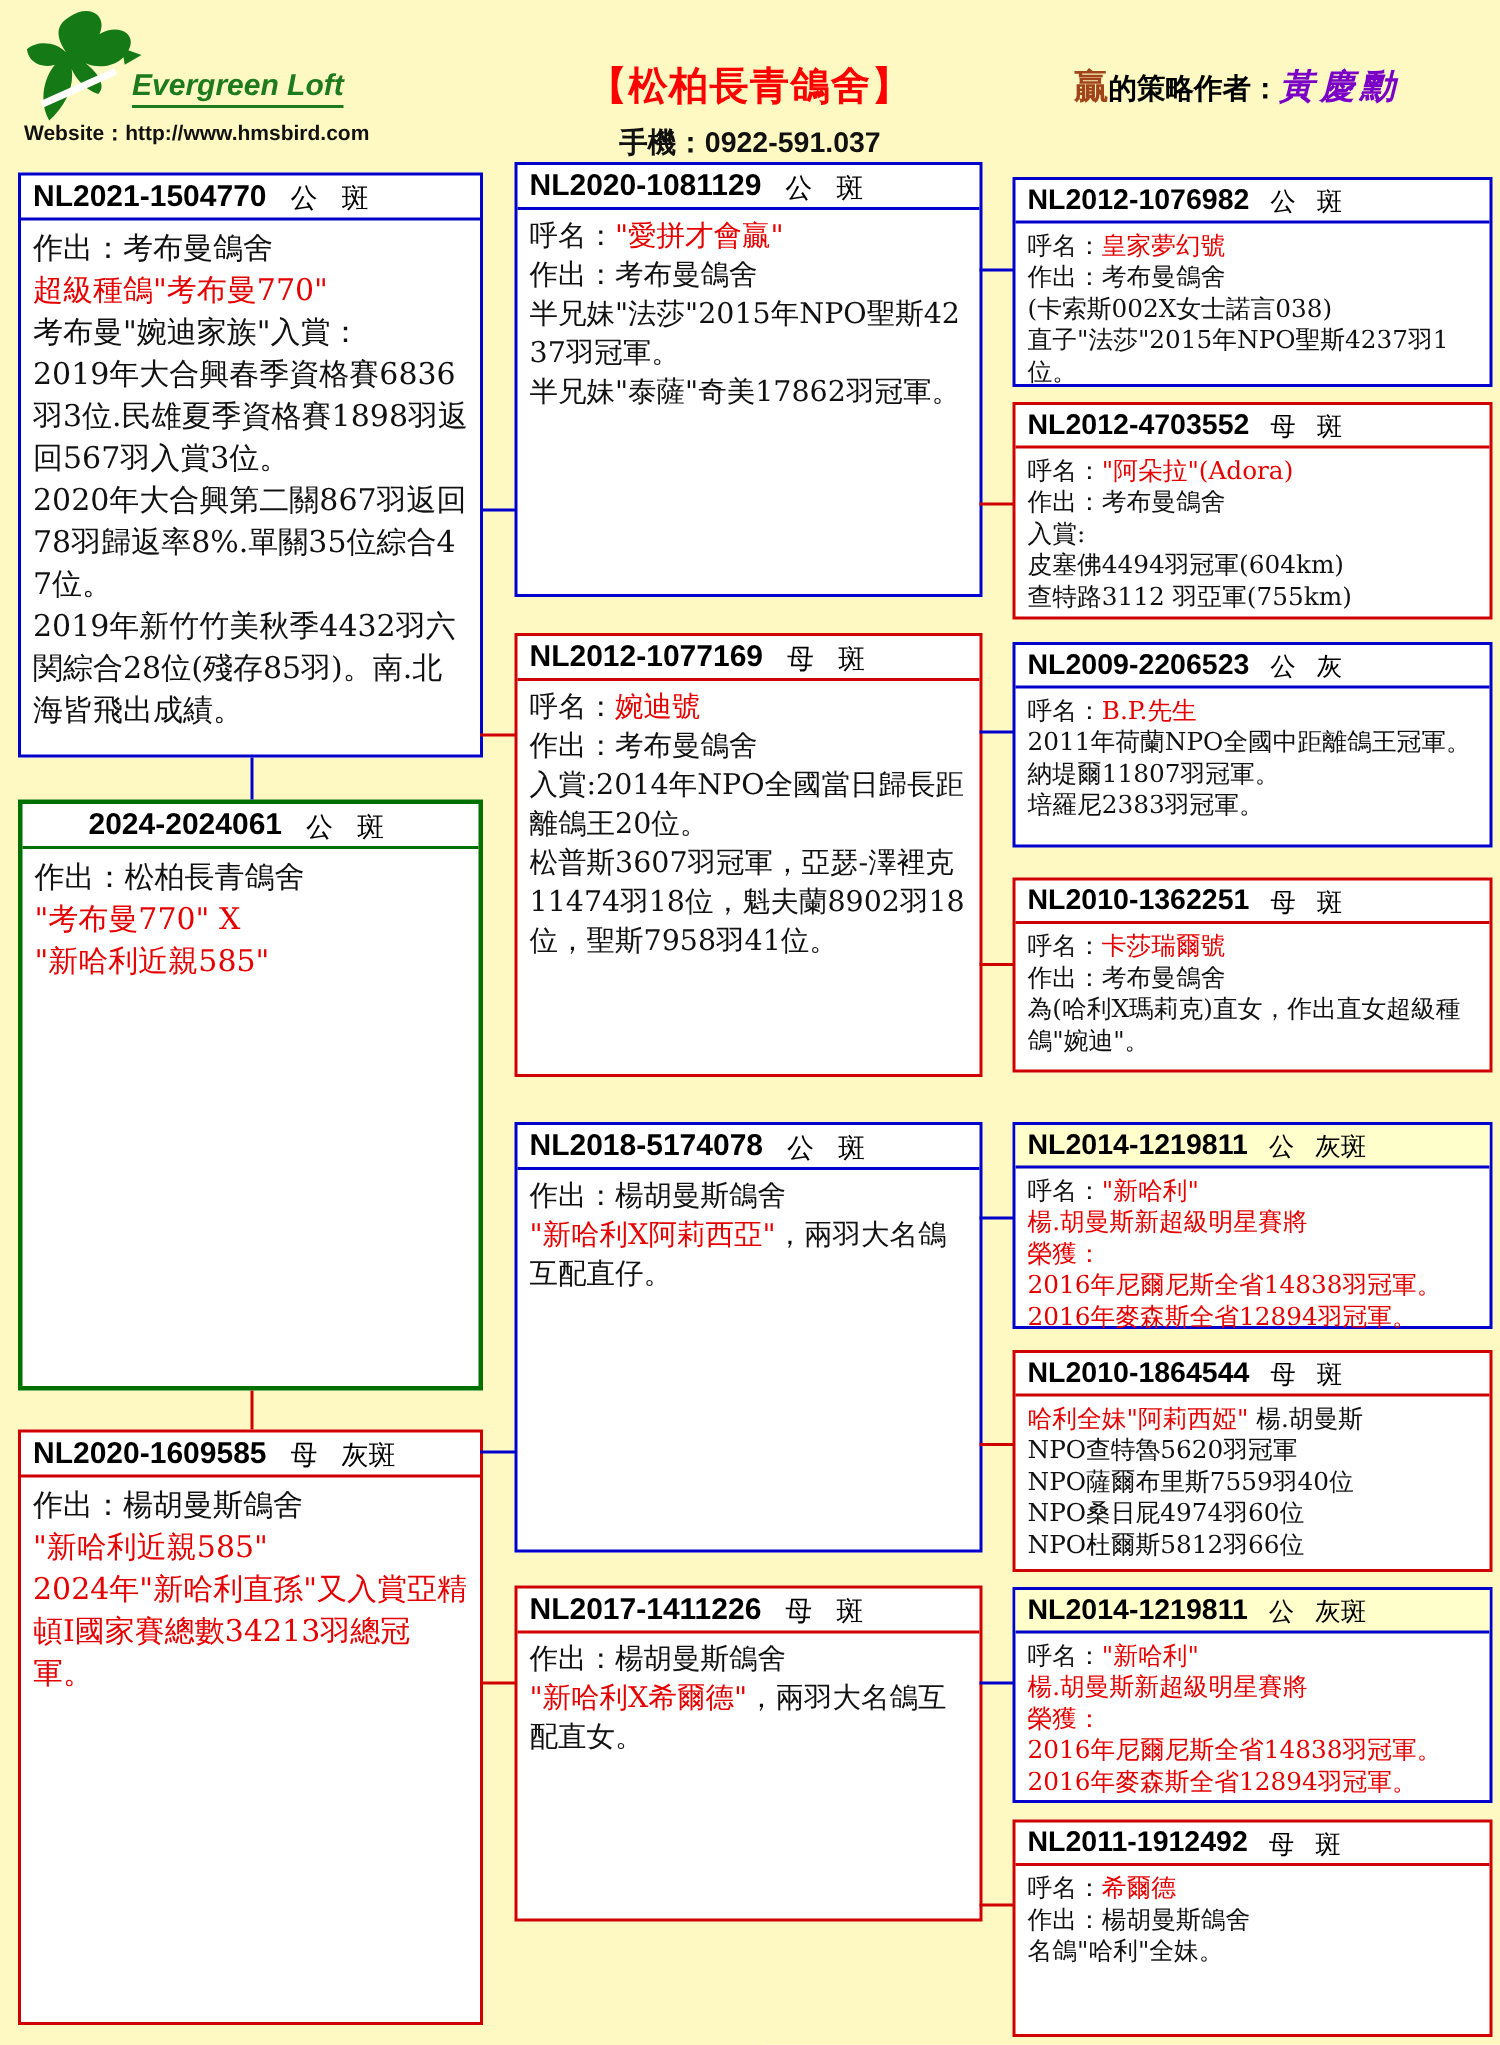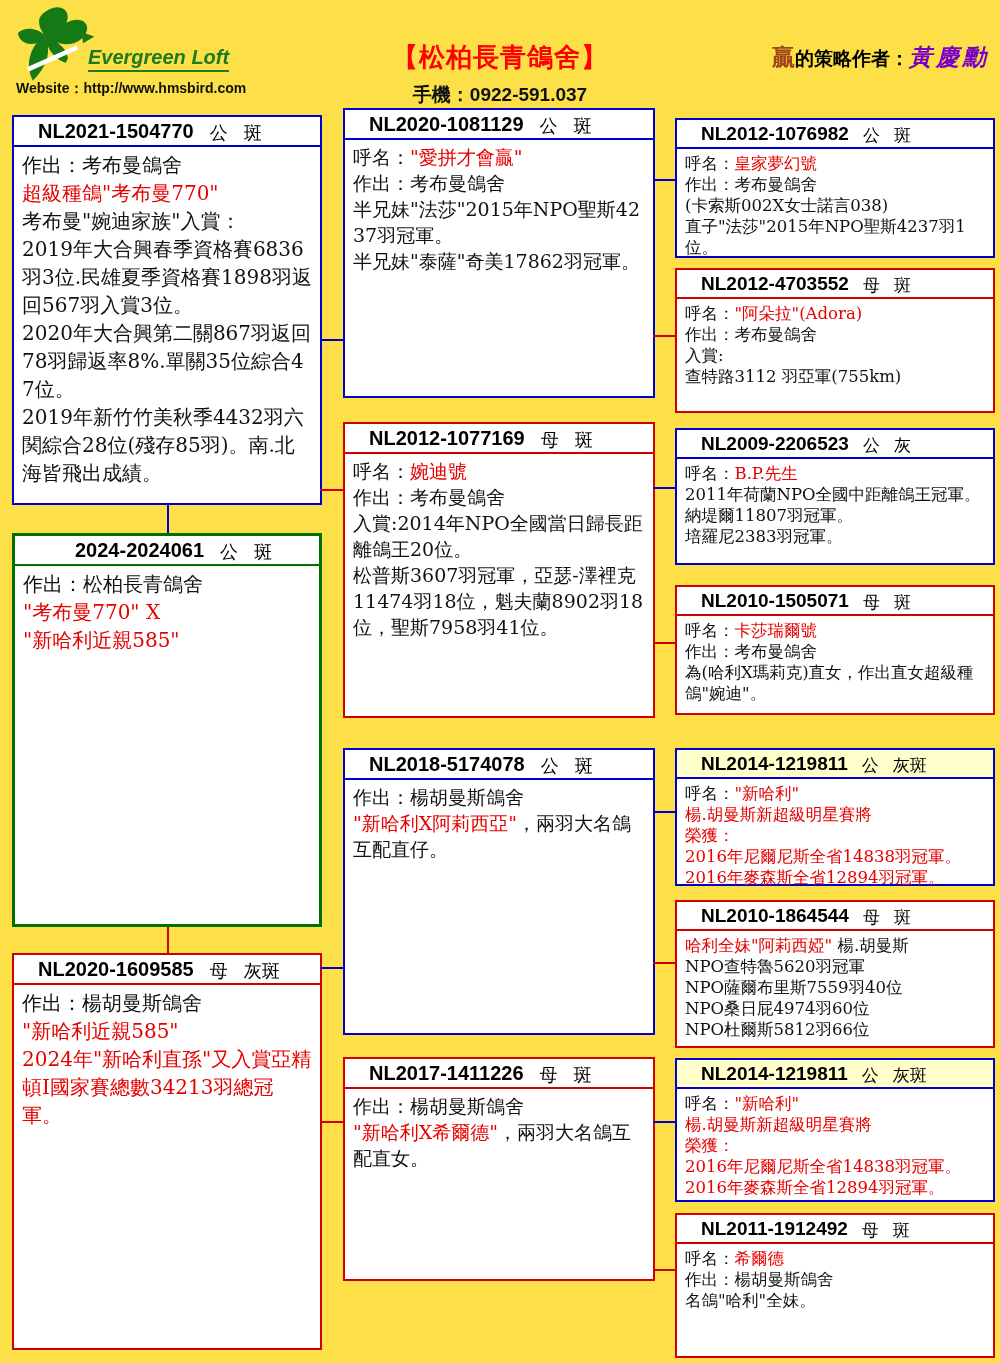--- a/index.html
+++ b/index.html
@@ -1,48 +1,48 @@
 <!DOCTYPE html>
 <html><head>
 <meta charset="utf-8">
 <style>
   * { margin:0; padding:0; box-sizing:border-box; }
   body { background:#fff; }
-  .page { position:relative; width:1000px; height:1363px; background:#fde047;
+  .page { position:relative; width:1000px; height:1363px; background:#fef9c3;
           font-family:"DejaVu Serif","Liberation Serif",serif; color:#111; overflow:hidden; }
 
   
   .logo { position:absolute; left:16px; top:4px; width:84px; height:82px; }
   .loft-en { position:absolute; left:88px; top:46px; font-family:"Liberation Sans",sans-serif;
              font-style:italic; font-weight:bold; font-size:20px; color:#1d7a1d;
              border-bottom:2px solid #1d7a1d; padding-bottom:1px; }
   .website { position:absolute; left:16px; top:80px; width:340px;
              font-family:"Liberation Sans",sans-serif; font-weight:bold; font-size:14px; }
   .title  { position:absolute; left:340px; top:40px; width:320px; text-align:center;
             font-weight:bold; font-size:26px; color:#FF0000; letter-spacing:1px; }
   .phone  { position:absolute; left:340px; top:82px; width:320px; text-align:center;
             font-family:"Liberation Sans",sans-serif; font-weight:bold; font-size:19px; }
-  .author { position:absolute; left:660px; top:42px; width:330px; text-align:right; white-space:nowrap; }
+  .author { position:absolute; left:660px; top:42px; width:330px; text-align:center; white-space:nowrap; }
   .author .win  { color:#A0451A; font-weight:bold; font-size:23px; }
   .author .mid  { color:#000; font-weight:bold; font-size:19px; }
   .author .name { color:#7A00C8; font-weight:bold; font-style:italic; font-size:23px; letter-spacing:4px; }
   .email  { position:absolute; left:650px; top:82px; width:340px; text-align:right;
             font-family:"Liberation Sans",sans-serif; font-weight:bold; font-size:18px;margin-top:32px; }
 
   
   .box { position:absolute; background:#fff; border:2px solid #000; }
   .box.blue  { border-color:#0000CC; }
   .box.red   { border-color:#D00000; }
   .box.green { border-color:#007000; border-width:3px; }
   .box-header { display:flex; align-items:flex-end; padding:3px 8px 2px 8px; }
   .blue  > .box-header { border-bottom:2px solid #0000CC; }
   .red   > .box-header { border-bottom:2px solid #D00000; }
   .green > .box-header { border-bottom:2px solid #007000;padding-left:44px; }
   .box.yhead > .box-header { background:#FFFFCC; }
-  .ring { font-family:"Liberation Sans",sans-serif; font-weight:bold; font-size:20px; color:#000;margin-left:16px; }
+  .ring { font-family:"Liberation Sans",sans-serif; font-weight:bold; font-size:20px; color:#000; }
   .sex, .feather { font-size:18px; color:#000; margin-left:16px; line-height:1.1; }
   .box-body { padding:4px 8px 2px 8px; word-break:break-all; }
   .line { font-size:19px; line-height:26px; }
   .line span.k { color:#111; }
   .line span.r { color:#E60000; }
 
   
   .col-left  .line { font-size:20px; line-height:28px; }
   .col-mid   .line { font-size:19px; line-height:26px; }
   .col-right .line { font-size:16.5px; line-height:21px; }
@@ -209,39 +209,40 @@
   <div id="b9" class="box red   col-right">
       <div class="box-header">
         <span class="ring">NL2012-4703552</span>
         <span class="sex">母</span>
         <span class="feather">斑</span>
       </div>
       <div class="box-body">
         <div class="line"><span class="k">呼名：</span><span class="r">"阿朵拉"(Adora)</span></div>
         <div class="line"><span class="k">作出：考布曼鴿舍</span></div>
         <div class="line"><span class="k">入賞:</span></div>
+        <div class="line"><span class="k">皮塞佛4494羽冠軍(604km)</span></div>
         <div class="line"><span class="k">查特路3112 羽亞軍(755km)</span></div>
       </div>
     </div>
   <div id="b10" class="box blue  col-right">
       <div class="box-header">
         <span class="ring">NL2009-2206523</span>
         <span class="sex">公</span>
         <span class="feather">灰</span>
       </div>
       <div class="box-body">
         <div class="line"><span class="k">呼名：</span><span class="r">B.P.先生</span></div>
         <div class="line"><span class="k">2011年荷蘭NPO全國中距離鴿王冠軍。</span></div>
         <div class="line"><span class="k">納堤爾11807羽冠軍。</span></div>
         <div class="line"><span class="k">培羅尼2383羽冠軍。</span></div>
       </div>
     </div>
   <div id="b11" class="box red   col-right">
       <div class="box-header">
-        <span class="ring">NL2010-1505071</span>
+        <span class="ring">NL2010-1362251</span>
         <span class="sex">母</span>
         <span class="feather">斑</span>
       </div>
       <div class="box-body">
         <div class="line"><span class="k">呼名：</span><span class="r">卡莎瑞爾號</span></div>
         <div class="line"><span class="k">作出：考布曼鴿舍</span></div>
         <div class="line"><span class="k">為(哈利X瑪莉克)直女，作出直女超級種鴿"婉迪"。</span></div>
       </div>
     </div>
   <div id="b12" class="box blue  col-right yhead">

